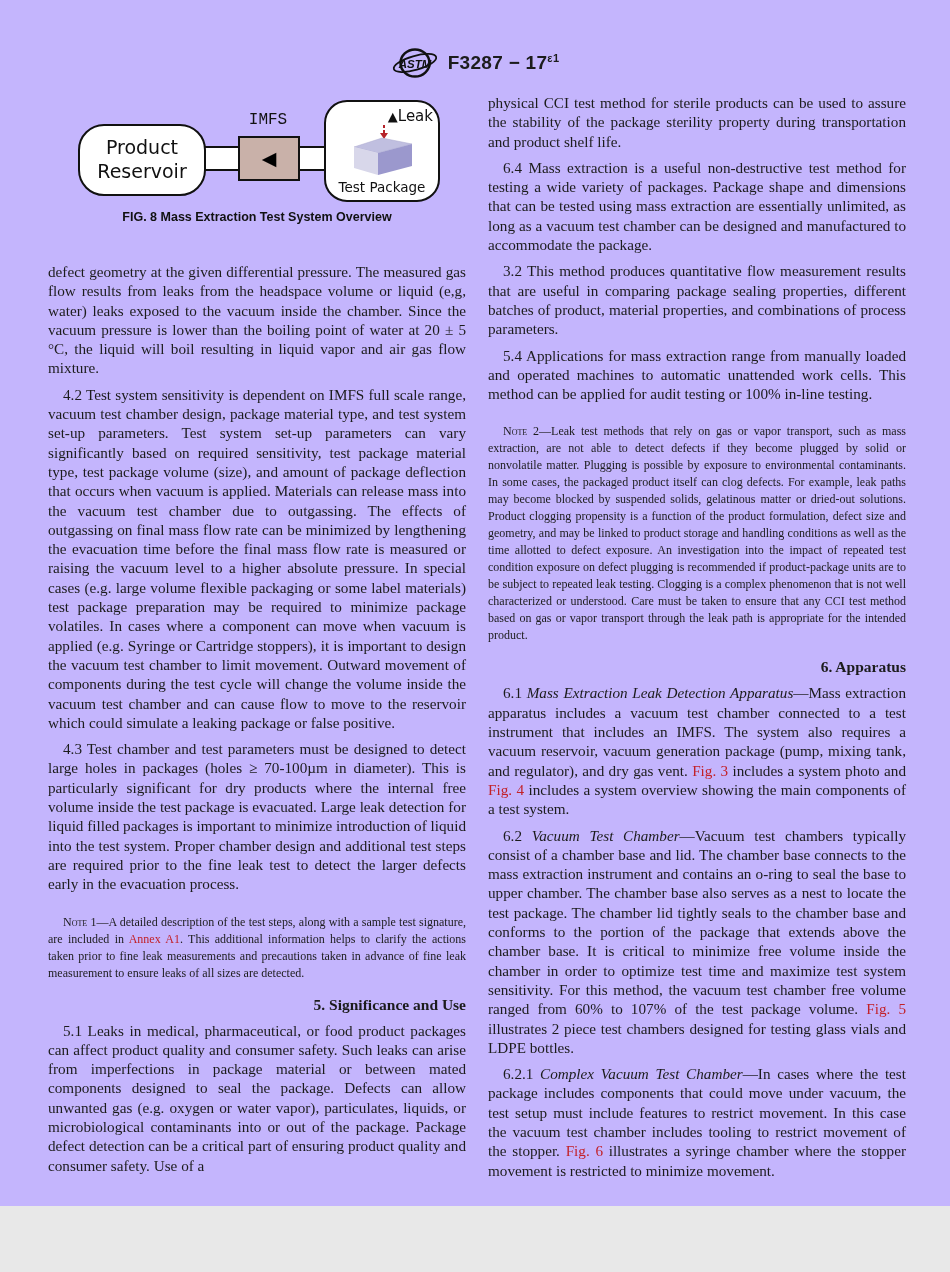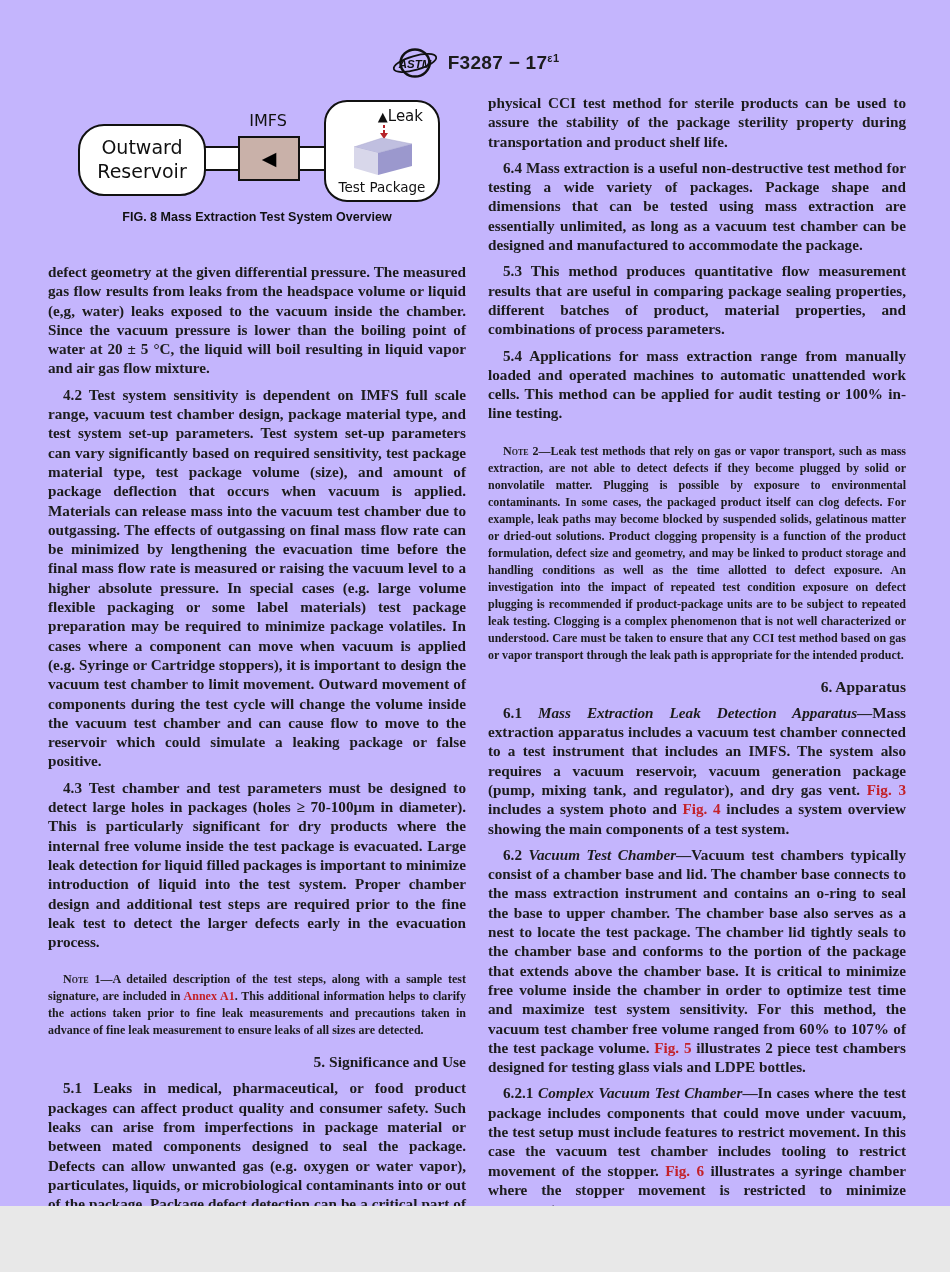--- a/index.html
+++ b/index.html
@@ -13,49 +13,49 @@
     display:flex; justify-content:center; align-items:center; gap:9px; }
   .logo { width:48px; height:34px; }
   .doc-title { font-family:Liberation Sans, sans-serif; font-weight:bold;
     font-size:19px; letter-spacing:.3px; }
   .doc-title sup { font-size:11px; }
   
   .cols { position:absolute; top:93px; left:48px; width:858px;
     display:flex; gap:22px; }
   .col { width:418px; }
   p, h2 { margin:0; }
-  .block { text-align:justify;font-weight:bold; }
+  .block { text-align:justify; }
   .body { font-size:15.2px; line-height:19.3px; text-indent:15px; margin-top:7px; }
   .body.no-indent { text-indent:0; margin-top:0; }
   .note { font-size:12px; line-height:17px; text-indent:15px; margin-top:20px; }
   .heading { font-size:15.5px; line-height:19px; font-weight:bold;
     margin:13px 0 3px 0; text-align:right; }
   .smallcaps { font-variant:small-caps; }
   .italic { font-style:italic; }
   .link { color:#c22128; }
   
   .fig-wrap { position:relative; height:132px; margin-top:5px;
     font-family:"DejaVu Sans", sans-serif; }
   .reservoir { position:absolute; left:30px; top:26px; width:124px; height:68px;
     border:2.5px solid #111; border-radius:26px; background:#fff;
     display:flex; flex-direction:column; justify-content:center; align-items:center;
     font-size:19px; line-height:1.25; color:#111; z-index:2; }
   .pipe { position:absolute; height:21px; background:#fff;
     border-top:2.5px solid #111; border-bottom:2.5px solid #111; z-index:1; }
   .pipe1 { left:152px; top:48px; width:40px; }
   .pipe2 { left:244px; top:48px; width:36px; }
   .imfs-label { position:absolute; left:180px; top:13px; width:80px;
-    text-align:center; font-size:16px; color:#111; }
+    text-align:center; font-size:16px; color:#111;font-family:Liberation Mono, monospace; }
   .imfs-box { position:absolute; left:190px; top:38px; width:58px; height:41px;
     background:#c9b1a9; border:2.5px solid #111; z-index:3;
     display:flex; align-items:center; justify-content:center; }
   .imfs-tri { font-size:19px; color:#000; line-height:1; }
   .chamber { position:absolute; left:276px; top:2px; width:112px; height:98px;
     border:2.5px solid #111; border-radius:23px; background:#fff; z-index:2; }
-  .leak-row { position:absolute; top:5px; right:15px; font-size:15px; color:#111; }
+  .leak-row { position:absolute; top:5px; right:5px; font-size:15px; color:#111; }
   .leak-tri { font-size:13px; }
   .leak-arrow { position:absolute; top:23px; left:52px; }
   .package-svg { position:absolute; top:32px; left:18px; }
   .pkg-label { position:absolute; bottom:5px; left:0; width:100%;
     text-align:center; font-size:13.5px; color:#111; white-space:nowrap;margin-top:32px; }
   .fig-caption { position:absolute; top:112px; left:0; width:100%;
     text-align:center; font-family:"Liberation Sans", sans-serif;
     font-weight:bold; font-size:12.5px; color:#111; }
   .left-text { margin-top:32px; }
   
@@ -75,21 +75,21 @@
     </svg>
     <div class="doc-title"><span>F3287 − 17</span><sup>ε1</sup></div>
   </div>
 
   <div class="cols">
 
     <div class="col">
 
       <div class="fig-wrap">
         <div class="reservoir">
-          <span>Outward</span>
+          <span>Product</span>
           <span>Reservoir</span>
         </div>
         <div class="pipe pipe1"></div>
         <div class="imfs-label">IMFS</div>
         <div class="imfs-box">
           <span class="imfs-tri">◀</span>
         </div>
         <div class="pipe pipe2"></div>
         <div class="chamber">
           <div class="leak-row">
@@ -115,21 +115,21 @@
           <p class="block body"><span>4.3 Test chamber and test parameters must be designed to detect large holes in packages (holes ≥ 70-100µm in diameter). This is particularly significant for dry products where the internal free volume inside the test package is evacuated. Large leak detection for liquid filled packages is important to minimize introduction of liquid into the test system. Proper chamber design and additional test steps are required prior to the fine leak test to detect the larger defects early in the evacuation process.</span></p>
           <p class="block note"><span class="smallcaps">Note 1—</span><span>A detailed description of the test steps, along with a sample test signature, are included in </span><span class="link">Annex A1</span><span>. This additional information helps to clarify the actions taken prior to fine leak measurements and precautions taken in advance of fine leak measurement to ensure leaks of all sizes are detected.</span></p>
           <h2 class="block heading"><span>5. Significance and Use</span></h2>
           <p class="block body"><span>5.1 Leaks in medical, pharmaceutical, or food product packages can affect product quality and consumer safety. Such leaks can arise from imperfections in package material or between mated components designed to seal the package. Defects can allow unwanted gas (e.g. oxygen or water vapor), particulates, liquids, or microbiological contaminants into or out of the package. Package defect detection can be a critical part of ensuring product quality and consumer safety. Use of a</span></p>
         </div>
     </div>
 
     <div class="col">
         <p class="block body no-indent"><span>physical CCI test method for sterile products can be used to assure the stability of the package sterility property during transportation and product shelf life.</span></p>
         <p class="block body"><span>6.4 Mass extraction is a useful non-destructive test method for testing a wide variety of packages. Package shape and dimensions that can be tested using mass extraction are essentially unlimited, as long as a vacuum test chamber can be designed and manufactured to accommodate the package.</span></p>
-        <p class="block body"><span>5.3 This method produces quantitative flow measurement results that are useful in comparing package sealing properties, different batches of product, material properties, and combinations of process parameters.</span></p>
+        <p class="block body"><span>3.2 This method produces quantitative flow measurement results that are useful in comparing package sealing properties, different batches of product, material properties, and combinations of process parameters.</span></p>
         <p class="block body"><span>5.4 Applications for mass extraction range from manually loaded and operated machines to automatic unattended work cells. This method can be applied for audit testing or 100% in-line testing.</span></p>
         <p class="block note"><span class="smallcaps">Note 2—</span><span>Leak test methods that rely on gas or vapor transport, such as mass extraction, are not able to detect defects if they become plugged by solid or nonvolatile matter. Plugging is possible by exposure to environmental contaminants. In some cases, the packaged product itself can clog defects. For example, leak paths may become blocked by suspended solids, gelatinous matter or dried-out solutions. Product clogging propensity is a function of the product formulation, defect size and geometry, and may be linked to product storage and handling conditions as well as the time allotted to defect exposure. An investigation into the impact of repeated test condition exposure on defect plugging is recommended if product-package units are to be subject to repeated leak testing. Clogging is a complex phenomenon that is not well characterized or understood. Care must be taken to ensure that any CCI test method based on gas or vapor transport through the leak path is appropriate for the intended product.</span></p>
         <h2 class="block heading"><span>6. Apparatus</span></h2>
         <p class="block body"><span>6.1 </span><span class="italic">Mass Extraction Leak Detection Apparatus</span><span>—Mass extraction apparatus includes a vacuum test chamber connected to a test instrument that includes an IMFS. The system also requires a vacuum reservoir, vacuum generation package (pump, mixing tank, and regulator), and dry gas vent. </span><span class="link">Fig. 3</span><span> includes a system photo and </span><span class="link">Fig. 4</span><span> includes a system overview showing the main components of a test system.</span></p>
         <p class="block body"><span>6.2 </span><span class="italic">Vacuum Test Chamber</span><span>—Vacuum test chambers typically consist of a chamber base and lid. The chamber base connects to the mass extraction instrument and contains an o-ring to seal the base to upper chamber. The chamber base also serves as a nest to locate the test package. The chamber lid tightly seals to the chamber base and conforms to the portion of the package that extends above the chamber base. It is critical to minimize free volume inside the chamber in order to optimize test time and maximize test system sensitivity. For this method, the vacuum test chamber free volume ranged from 60% to 107% of the test package volume. </span><span class="link">Fig. 5</span><span> illustrates 2 piece test chambers designed for testing glass vials and LDPE bottles.</span></p>
         <p class="block body"><span>6.2.1 </span><span class="italic">Complex Vacuum Test Chamber</span><span>—In cases where the test package includes components that could move under vacuum, the test setup must include features to restrict movement. In this case the vacuum test chamber includes tooling to restrict movement of the stopper. </span><span class="link">Fig. 6</span><span> illustrates a syringe chamber where the stopper movement is restricted to minimize movement.</span></p>
       </div>
   </div>
 
   <div class="footer">

